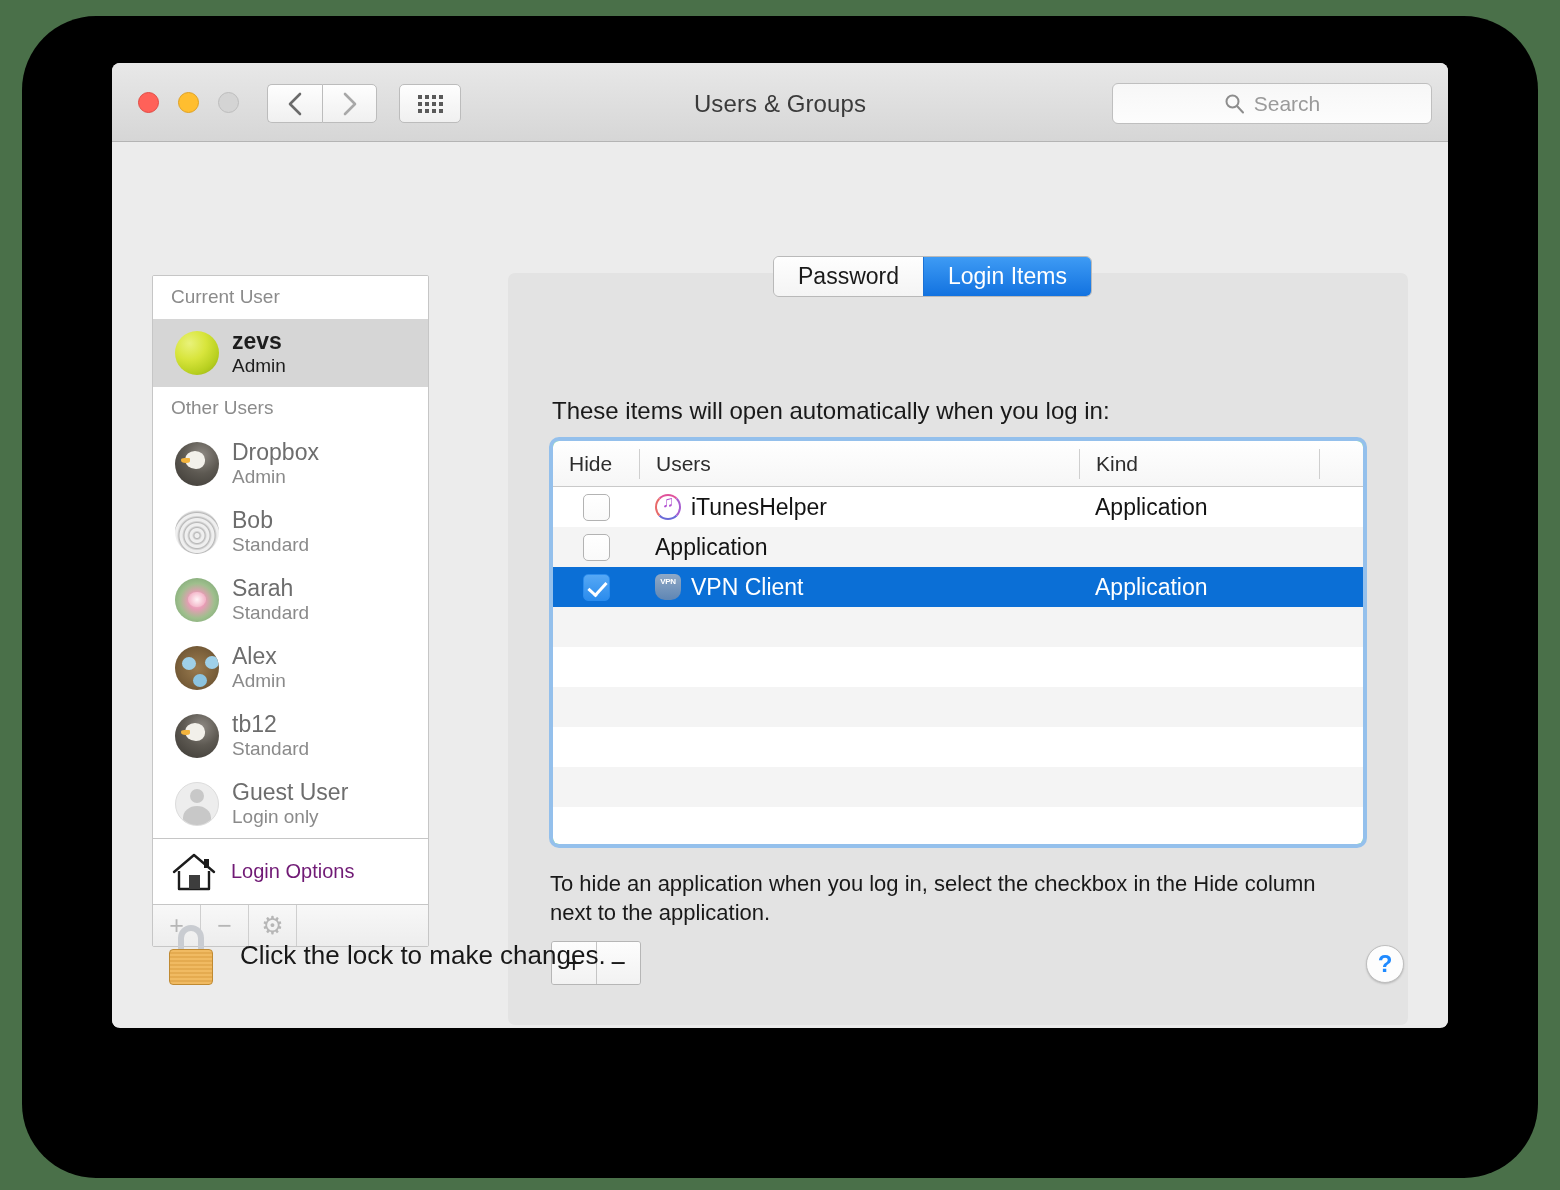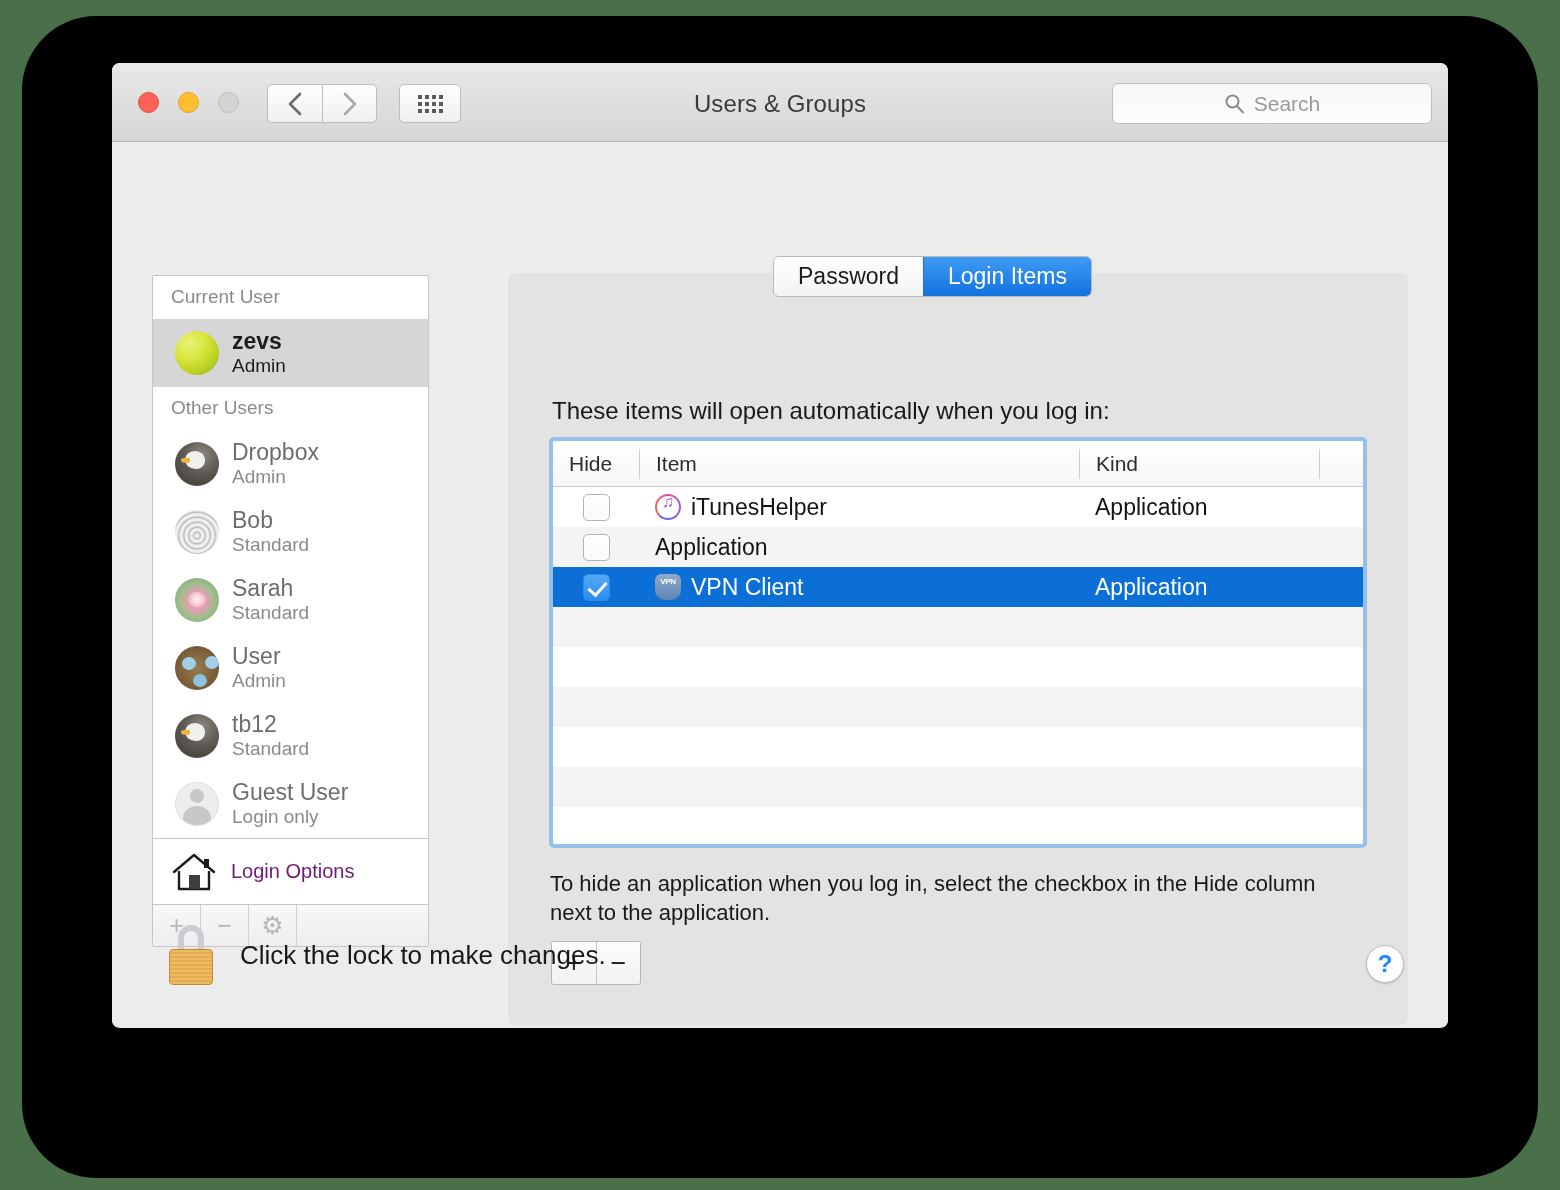--- a/index.html
+++ b/index.html
@@ -291,21 +291,21 @@
     font-size: 24px;
     color: #191919;
   }
 
   
   #table-focus {
     position: absolute;
     left: 41px; top: 164px;
     width: 818px; height: 411px;
     border: 4px solid #94c0ec;
-    border-radius: 5px;
+    border-radius: 10px;
     background: #22c55e;
     overflow: hidden;
   }
   #table-head {
     display: flex;
     height: 46px;
     background: linear-gradient(to bottom, #ffffff, #f6f6f6);
     border-bottom: 1px solid #c9c9c9;
     align-items: center;
   }
@@ -556,21 +556,21 @@
           <div class="user-row">
             <span class="avatar av-lotus"></span>
             <span class="user-texts">
               <span class="user-name">Sarah</span>
               <span class="user-role">Standard</span>
             </span>
           </div>
           <div class="user-row">
             <span class="avatar av-nest"></span>
             <span class="user-texts">
-              <span class="user-name">User</span>
+              <span class="user-name">Alex</span>
               <span class="user-role">Admin</span>
             </span>
           </div>
           <div class="user-row">
             <span class="avatar av-eagle"></span>
             <span class="user-texts">
               <span class="user-name">tb12</span>
               <span class="user-role">Standard</span>
             </span>
           </div>
@@ -601,21 +601,21 @@
         </div>
       </div>
 
       <div id="panel">
 
         <div id="panel-intro">These items will open automatically when you log in:</div>
 
         <div id="table-focus">
           <div id="table-head">
             <div class="th col-hide">Hide</div>
-            <div class="th col-item divider">Item</div>
+            <div class="th col-item divider">Users</div>
             <div class="th col-kind divider">Kind</div>
             <div class="th col-extra divider"></div>
           </div>
 
           <div class="row odd">
             <div class="cell-hide">
               <span class="checkbox"></span>
             </div>
             <div class="cell-item">
               <span class="app-icon ic-itunes"></span>

